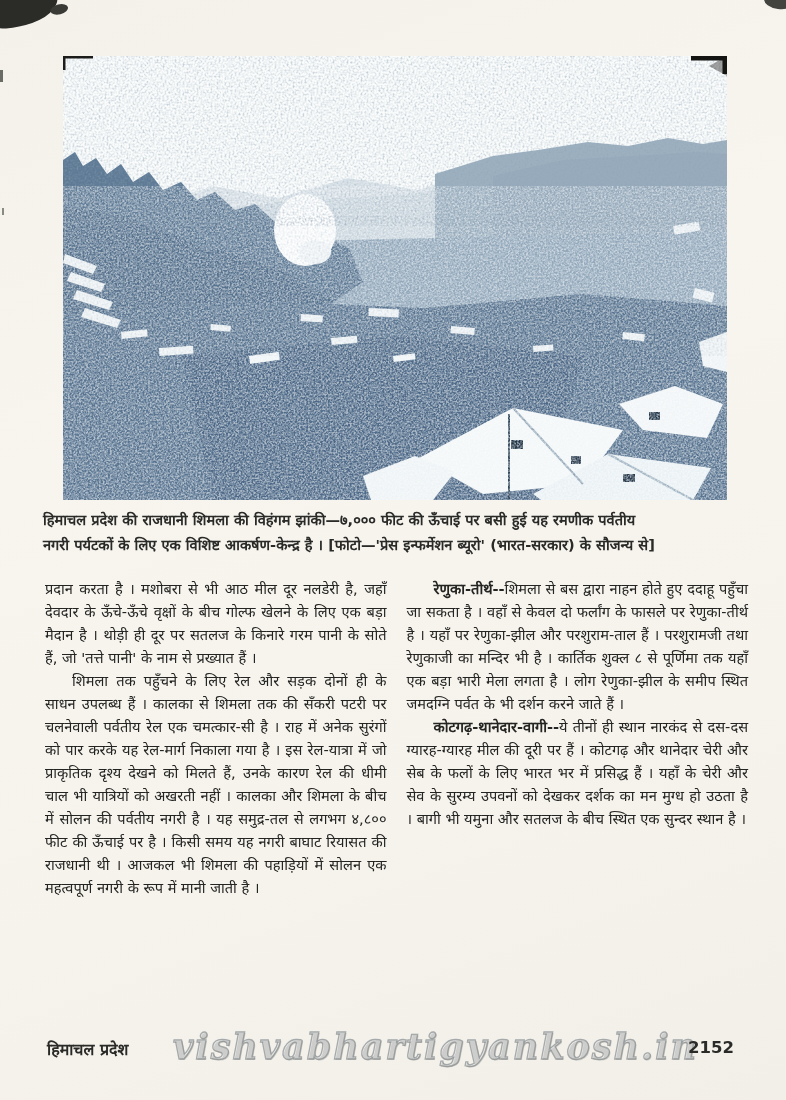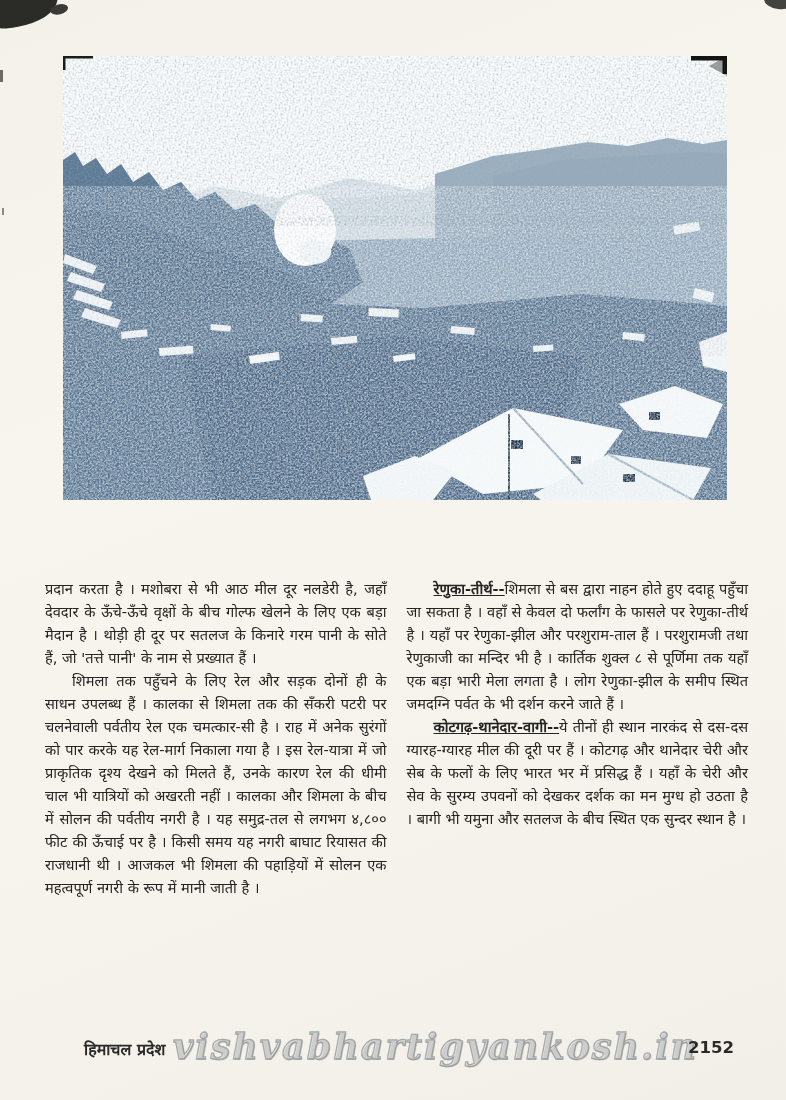--- a/index.html
+++ b/index.html
@@ -21,25 +21,25 @@
 
   
   .caption{position:absolute;left:43px;top:507px;width:705px;font-size:14.6px;line-height:25px;font-weight:600;color:#2a2a28;text-align:justify;}
   .caption div{white-space:normal;}
 
   
   .bodytext{position:absolute;left:45px;top:577px;width:703px;display:flex;gap:20px;}
   .col{width:345px;}
   .col p{margin:0;text-align:justify;font-size:14.6px;line-height:23px;color:#242422;}
   .col p.ind{text-indent:27px;}
-  .lead{font-weight:700;text-decoration:underline;}
+  .lead{font-weight:700;}
 
   
   .footer{position:absolute;left:45px;top:1028px;width:703px;height:50px;}
-  .book-title{position:absolute;left:2px;top:10px;font-size:16px;font-weight:700;color:#2a2a28;margin-left:37px;}
+  .book-title{position:absolute;left:2px;top:10px;font-size:16px;font-weight:700;color:#2a2a28;}
   .watermark{
     position:absolute;left:128px;top:-2px;
     font-family:"DejaVu Serif", serif;font-style:italic;font-weight:700;
     font-size:35px;letter-spacing:2px;
     color:rgba(255,255,255,0.05);
     -webkit-text-stroke:1.3px rgba(125,130,133,0.65);
     text-shadow:1px 1px 0 rgba(90,95,100,0.25), -1px -1px 0 rgba(240,240,238,0.8);
   }
   .page-number{position:absolute;right:14px;top:10px;font-size:16.5px;font-weight:700;color:#2a2a28;}
 </style>
@@ -126,20 +126,24 @@
       <rect x="0" y="130" width="664" height="314" filter="url(#salt)" opacity="0.55"></rect>
       <rect x="0" y="0" width="664" height="170" filter="url(#pepper)" opacity="0.5"></rect>
       <rect x="0" y="160" width="664" height="140" filter="url(#pepper)" opacity="0.25"></rect>
 
       <path d="M1 14 L1 1 L30 1" stroke="#1c1c1a" stroke-width="3" fill="none"></path>
       <path d="M628 2 L662 2 L662 18" stroke="#141412" stroke-width="5" fill="none"></path>
       <polygon points="646,10 664,0 664,20" fill="#18181666"></polygon>
     </svg>
   </figure>
 
+  <div class="caption">
+    <div>हिमाचल प्रदेश की राजधानी शिमला की विहंगम झांकी—७,००० फीट की ऊँचाई पर बसी हुई यह रमणीक पर्वतीय</div>
+    <div>नगरी पर्यटकों के लिए एक विशिष्ट आकर्षण-केन्द्र है । [फोटो—'प्रेस इन्फर्मेशन ब्यूरो' (भारत-सरकार) के सौजन्य से]</div>
+  </div>
 
   <div class="bodytext">
     <div class="col">
       <p><span class="lead"></span><span>प्रदान करता है । मशोबरा से भी आठ मील दूर नलडेरी है, जहाँ देवदार के ऊँचे-ऊँचे वृक्षों के बीच गोल्फ खेलने के लिए एक बड़ा मैदान है । थोड़ी ही दूर पर सतलज के किनारे गरम पानी के सोते हैं, जो 'तत्ते पानी' के नाम से प्रख्यात हैं ।</span></p>
       <p class="ind"><span class="lead"></span><span>शिमला तक पहुँचने के लिए रेल और सड़क दोनों ही के साधन उपलब्ध हैं । कालका से शिमला तक की सँकरी पटरी पर चलनेवाली पर्वतीय रेल एक चमत्कार-सी है । राह में अनेक सुरंगों को पार करके यह रेल-मार्ग निकाला गया है । इस रेल-यात्रा में जो प्राकृतिक दृश्य देखने को मिलते हैं, उनके कारण रेल की धीमी चाल भी यात्रियों को अखरती नहीं । कालका और शिमला के बीच में सोलन की पर्वतीय नगरी है । यह समुद्र-तल से लगभग ४,८०० फीट की ऊँचाई पर है । किसी समय यह नगरी बाघाट रियासत की राजधानी थी । आजकल भी शिमला की पहाड़ियों में सोलन एक महत्वपूर्ण नगरी के रूप में मानी जाती है ।</span></p>
     </div>
     <div class="col">
       <p class="ind"><span class="lead">रेणुका-तीर्थ--</span><span>शिमला से बस द्वारा नाहन होते हुए ददाहू पहुँचा जा सकता है । वहाँ से केवल दो फर्लांग के फासले पर रेणुका-तीर्थ है । यहाँ पर रेणुका-झील और परशुराम-ताल हैं । परशुरामजी तथा रेणुकाजी का मन्दिर भी है । कार्तिक शुक्ल ८ से पूर्णिमा तक यहाँ एक बड़ा भारी मेला लगता है । लोग रेणुका-झील के समीप स्थित जमदग्नि पर्वत के भी दर्शन करने जाते हैं ।</span></p>
       <p class="ind"><span class="lead">कोटगढ़-थानेदार-वागी--</span><span>ये तीनों ही स्थान नारकंद से दस-दस ग्यारह-ग्यारह मील की दूरी पर हैं । कोटगढ़ और थानेदार चेरी और सेब के फलों के लिए भारत भर में प्रसिद्ध हैं । यहाँ के चेरी और सेव के सुरम्य उपवनों को देखकर दर्शक का मन मुग्ध हो उठता है । बागी भी यमुना और सतलज के बीच स्थित एक सुन्दर स्थान है ।</span></p>
     </div>

